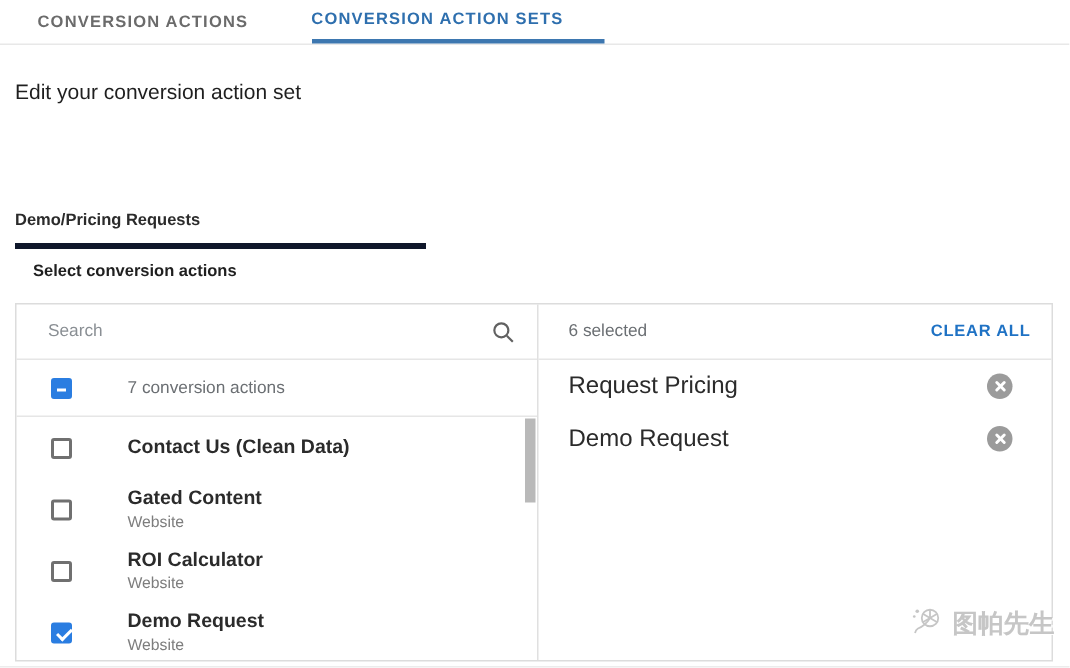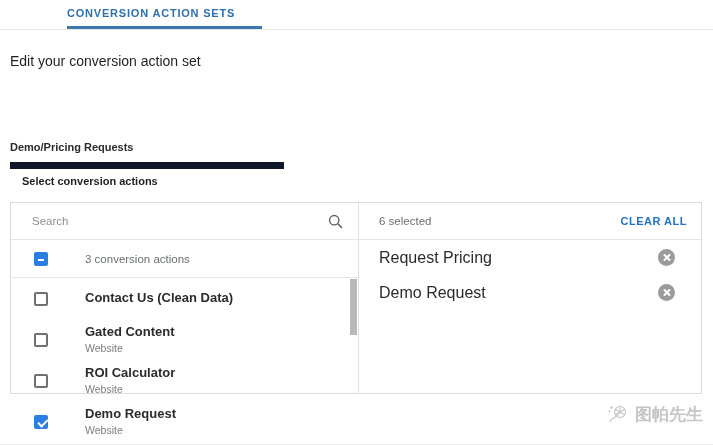--- a/index.html
+++ b/index.html
@@ -35,34 +35,34 @@
   
   .page-title {
     position:absolute; left:10px; top:53px;
     font-size:14px; font-weight:normal; color:#1f1f1f;
   }
   .name-field {
     position:absolute; left:10px; top:104px; width:274px;
   }
   .name-field input {
     width:100%; border:none; outline:none;
-    border-bottom:7px solid #0f172a;
+    border-bottom:4px solid #0f172a;
     font-family:"Liberation Sans", sans-serif;
     font-size:11px; font-weight:bold; color:#2b2b2b;
     padding:0 0 9px 0; background:transparent;margin-top:37px;
   }
   .picker-label {
     position:absolute; left:22px; top:175px;
     font-size:11px; font-weight:bold; color:#1f1f1f;
   }
 
   
   .picker {
     position:absolute; left:10px; top:202px;
-    width:692px; height:192px;
+    width:692px; height:239px;
     border:1px solid #dcdcdc;
     display:flex;
   }
   .panel-left {
     width:348px; border-right:1px solid #e0e0e0;
     position:relative;
   }
   .panel-right { flex:1; }
 
   .search-row {
@@ -134,30 +134,31 @@
   .remove-btn::before, .remove-btn::after {
     content:""; position:absolute; left:7.5px; top:4px;
     width:2px; height:9px; background:#fff; border-radius:1px;
   }
   .remove-btn::before { transform:rotate(45deg); }
   .remove-btn::after  { transform:rotate(-45deg); }
 
   
   .watermark {
     position:absolute; right:10px; top:403px;
-    display:flex; align-items:flex-start; gap:5px;
+    display:flex; align-items:center; gap:5px;
     color:#c6c6c6; font-size:17px; font-weight:bold;
     text-shadow:1px 1px 0 rgba(255,255,255,.95);
     user-select:none;
   }
 </style>
 </head>
 <body>
 
 <div class="tabbar">
+  <div class="tab">CONVERSION ACTIONS</div>
   <div class="tab active">CONVERSION ACTION SETS</div>
 </div>
 
 <div class="page-title">Edit your conversion action set</div>
 
 <div class="name-field">
   <input type="text" value="Demo/Pricing Requests" style="">
 </div>
 
 <div class="picker-label">Select conversion actions</div>
@@ -168,21 +169,21 @@
     <div class="search-row">
       <input type="text" placeholder="Search" style="">
       <svg class="search-icon" viewBox="0 0 20 20">
         <circle cx="8.5" cy="8.5" r="5.5" fill="none" stroke="#616161" stroke-width="1.7"></circle>
         <line x1="12.8" y1="12.8" x2="17.5" y2="17.5" stroke="#616161" stroke-width="1.7"></line>
       </svg>
     </div>
 
     <div class="row select-all">
       <span class="cb indeterminate"></span>
-      <span class="muted-label">3 conversion actions</span>
+      <span class="muted-label">7 conversion actions</span>
     </div>
 
     <div class="row option">
       <span class="cb"></span>
       <span class="opt-text">
         <div class="opt-title">Contact Us (Clean Data)</div>
       </span>
     </div>
 
     <div class="row option">

